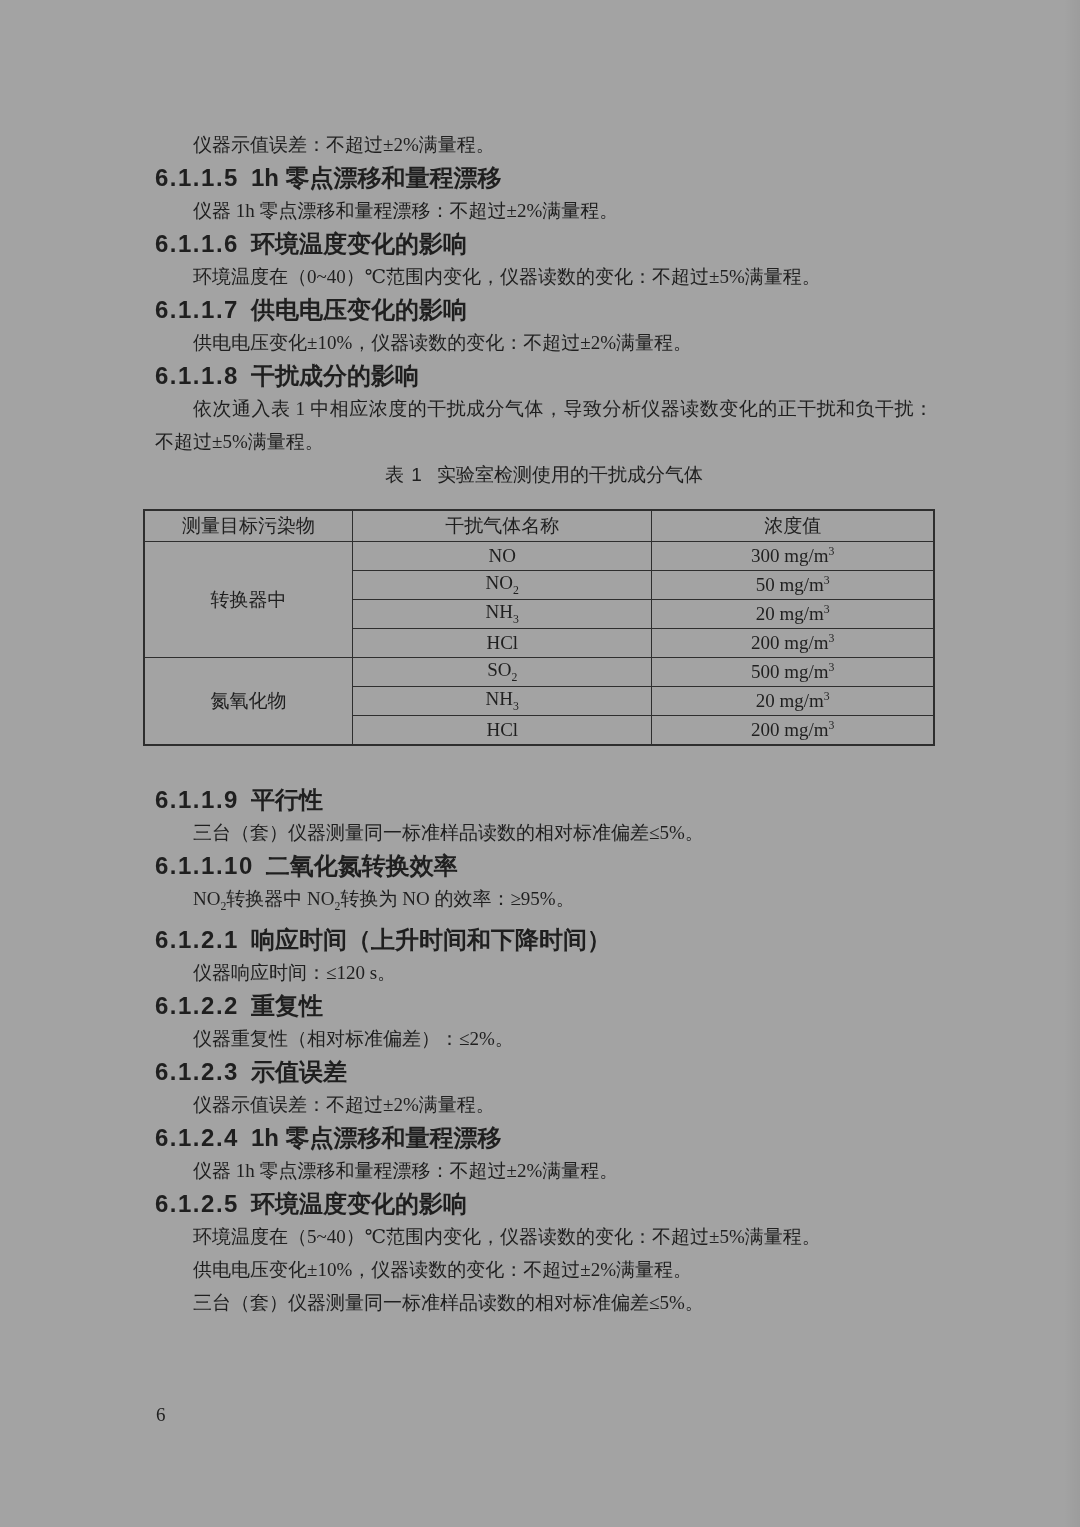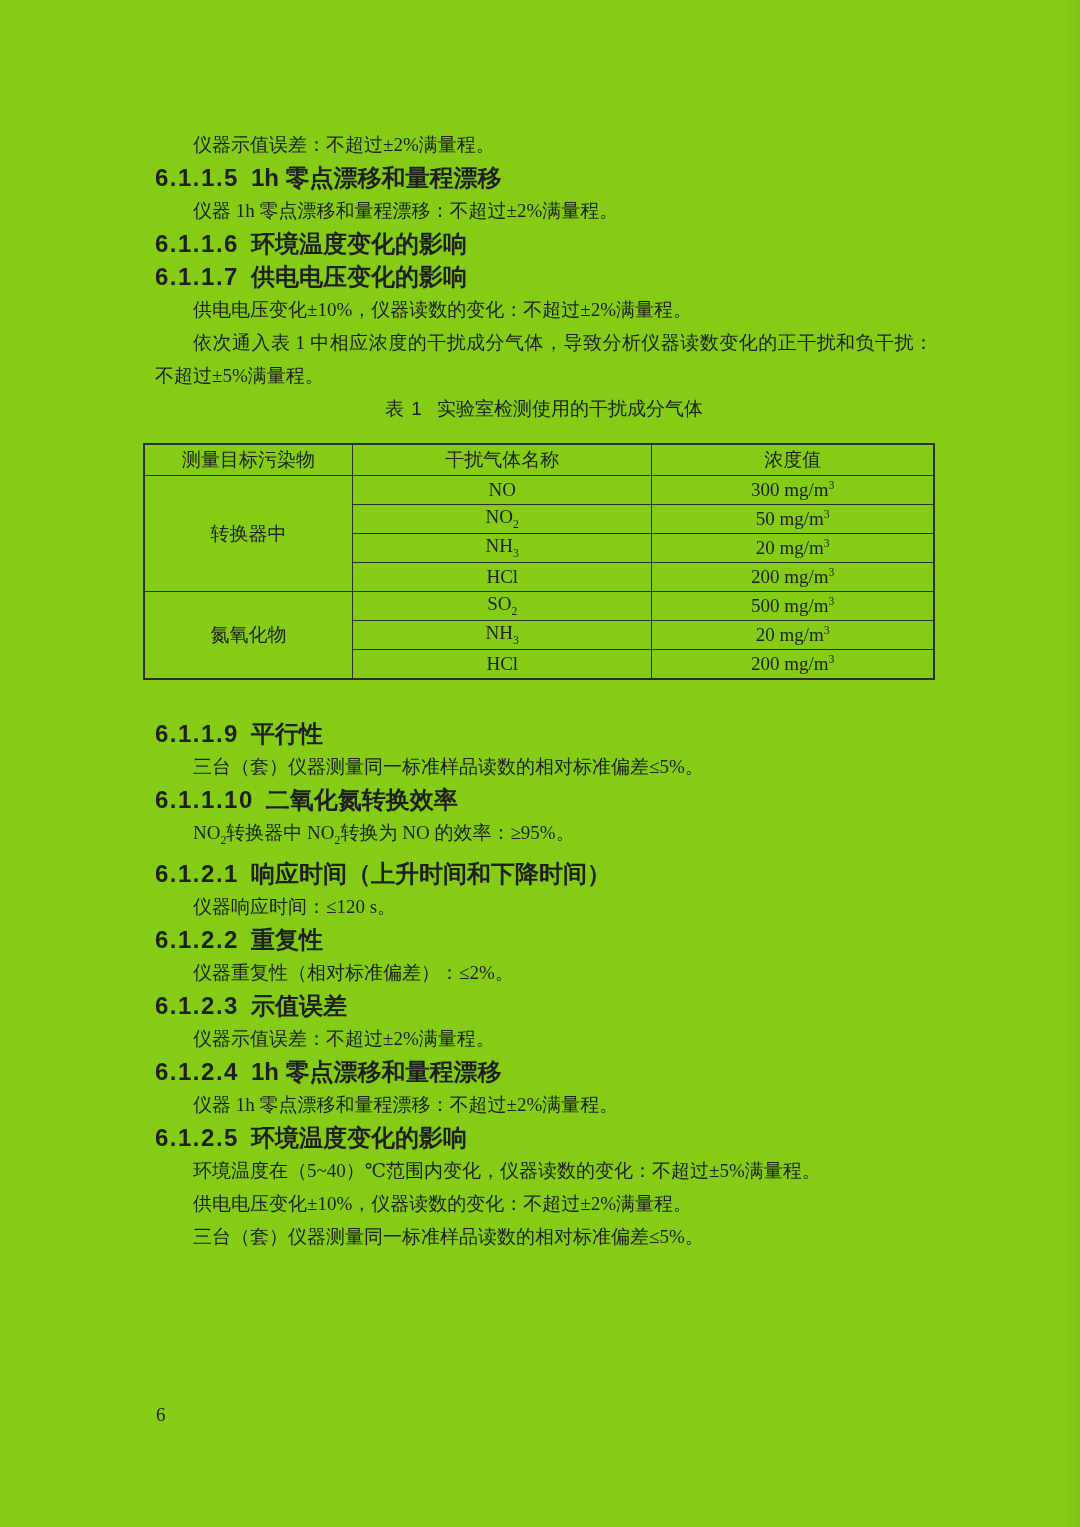--- a/index.html
+++ b/index.html
@@ -5,21 +5,21 @@
   html, body { margin: 0; padding: 0; }
   body {
     width: 1080px; height: 1527px;
     background: #ffffff;
     font-family: "Liberation Serif", "DejaVu Serif", serif;
     color: #1f1f1f;
   }
   .page {
     position: relative;
     width: 1080px; height: 1527px;
-    background: #84cc16;
+    background: #a3a3a3;
     overflow: hidden;
   }
   
   .page::after {
     content: "";
     position: absolute; top: 0; right: 0;
     width: 16px; height: 100%;
     background: linear-gradient(to right, rgba(0,0,0,0), rgba(0,0,0,0.045));
     pointer-events: none;
   }
@@ -77,22 +77,24 @@
 </style>
 </head>
 <body>
 
 <div class="page">
   <div class="content" id="doc-content">
       <div class="block para">仪器示值误差：不超过±2%满量程。</div>
       <div class="block heading"><span class="h-num">6.1.1.5</span><span class="h-title">1h 零点漂移和量程漂移</span></div>
       <div class="block para">仪器 1h 零点漂移和量程漂移：不超过±2%满量程。</div>
       <div class="block heading"><span class="h-num">6.1.1.6</span><span class="h-title">环境温度变化的影响</span></div>
+      <div class="block para">环境温度在（0~40）℃范围内变化，仪器读数的变化：不超过±5%满量程。</div>
       <div class="block heading"><span class="h-num">6.1.1.7</span><span class="h-title">供电电压变化的影响</span></div>
       <div class="block para">供电电压变化±10%，仪器读数的变化：不超过±2%满量程。</div>
+      <div class="block heading"><span class="h-num">6.1.1.8</span><span class="h-title">干扰成分的影响</span></div>
       <div class="block para">依次通入表 1 中相应浓度的干扰成分气体，导致分析仪器读数变化的正干扰和负干扰：不超过±5%满量程。</div>
       <div class="block caption"><span class="cap-num">表 1</span><span class="cap-title">实验室检测使用的干扰成分气体</span></div>
       <div class="tbl-wrap">
         <table class="gas-table">
           <colgroup>
             <col style="width: 26.4%;">
             <col style="width: 37.9%;">
             <col style="width: 35.7%;">
           </colgroup>
           <thead>

